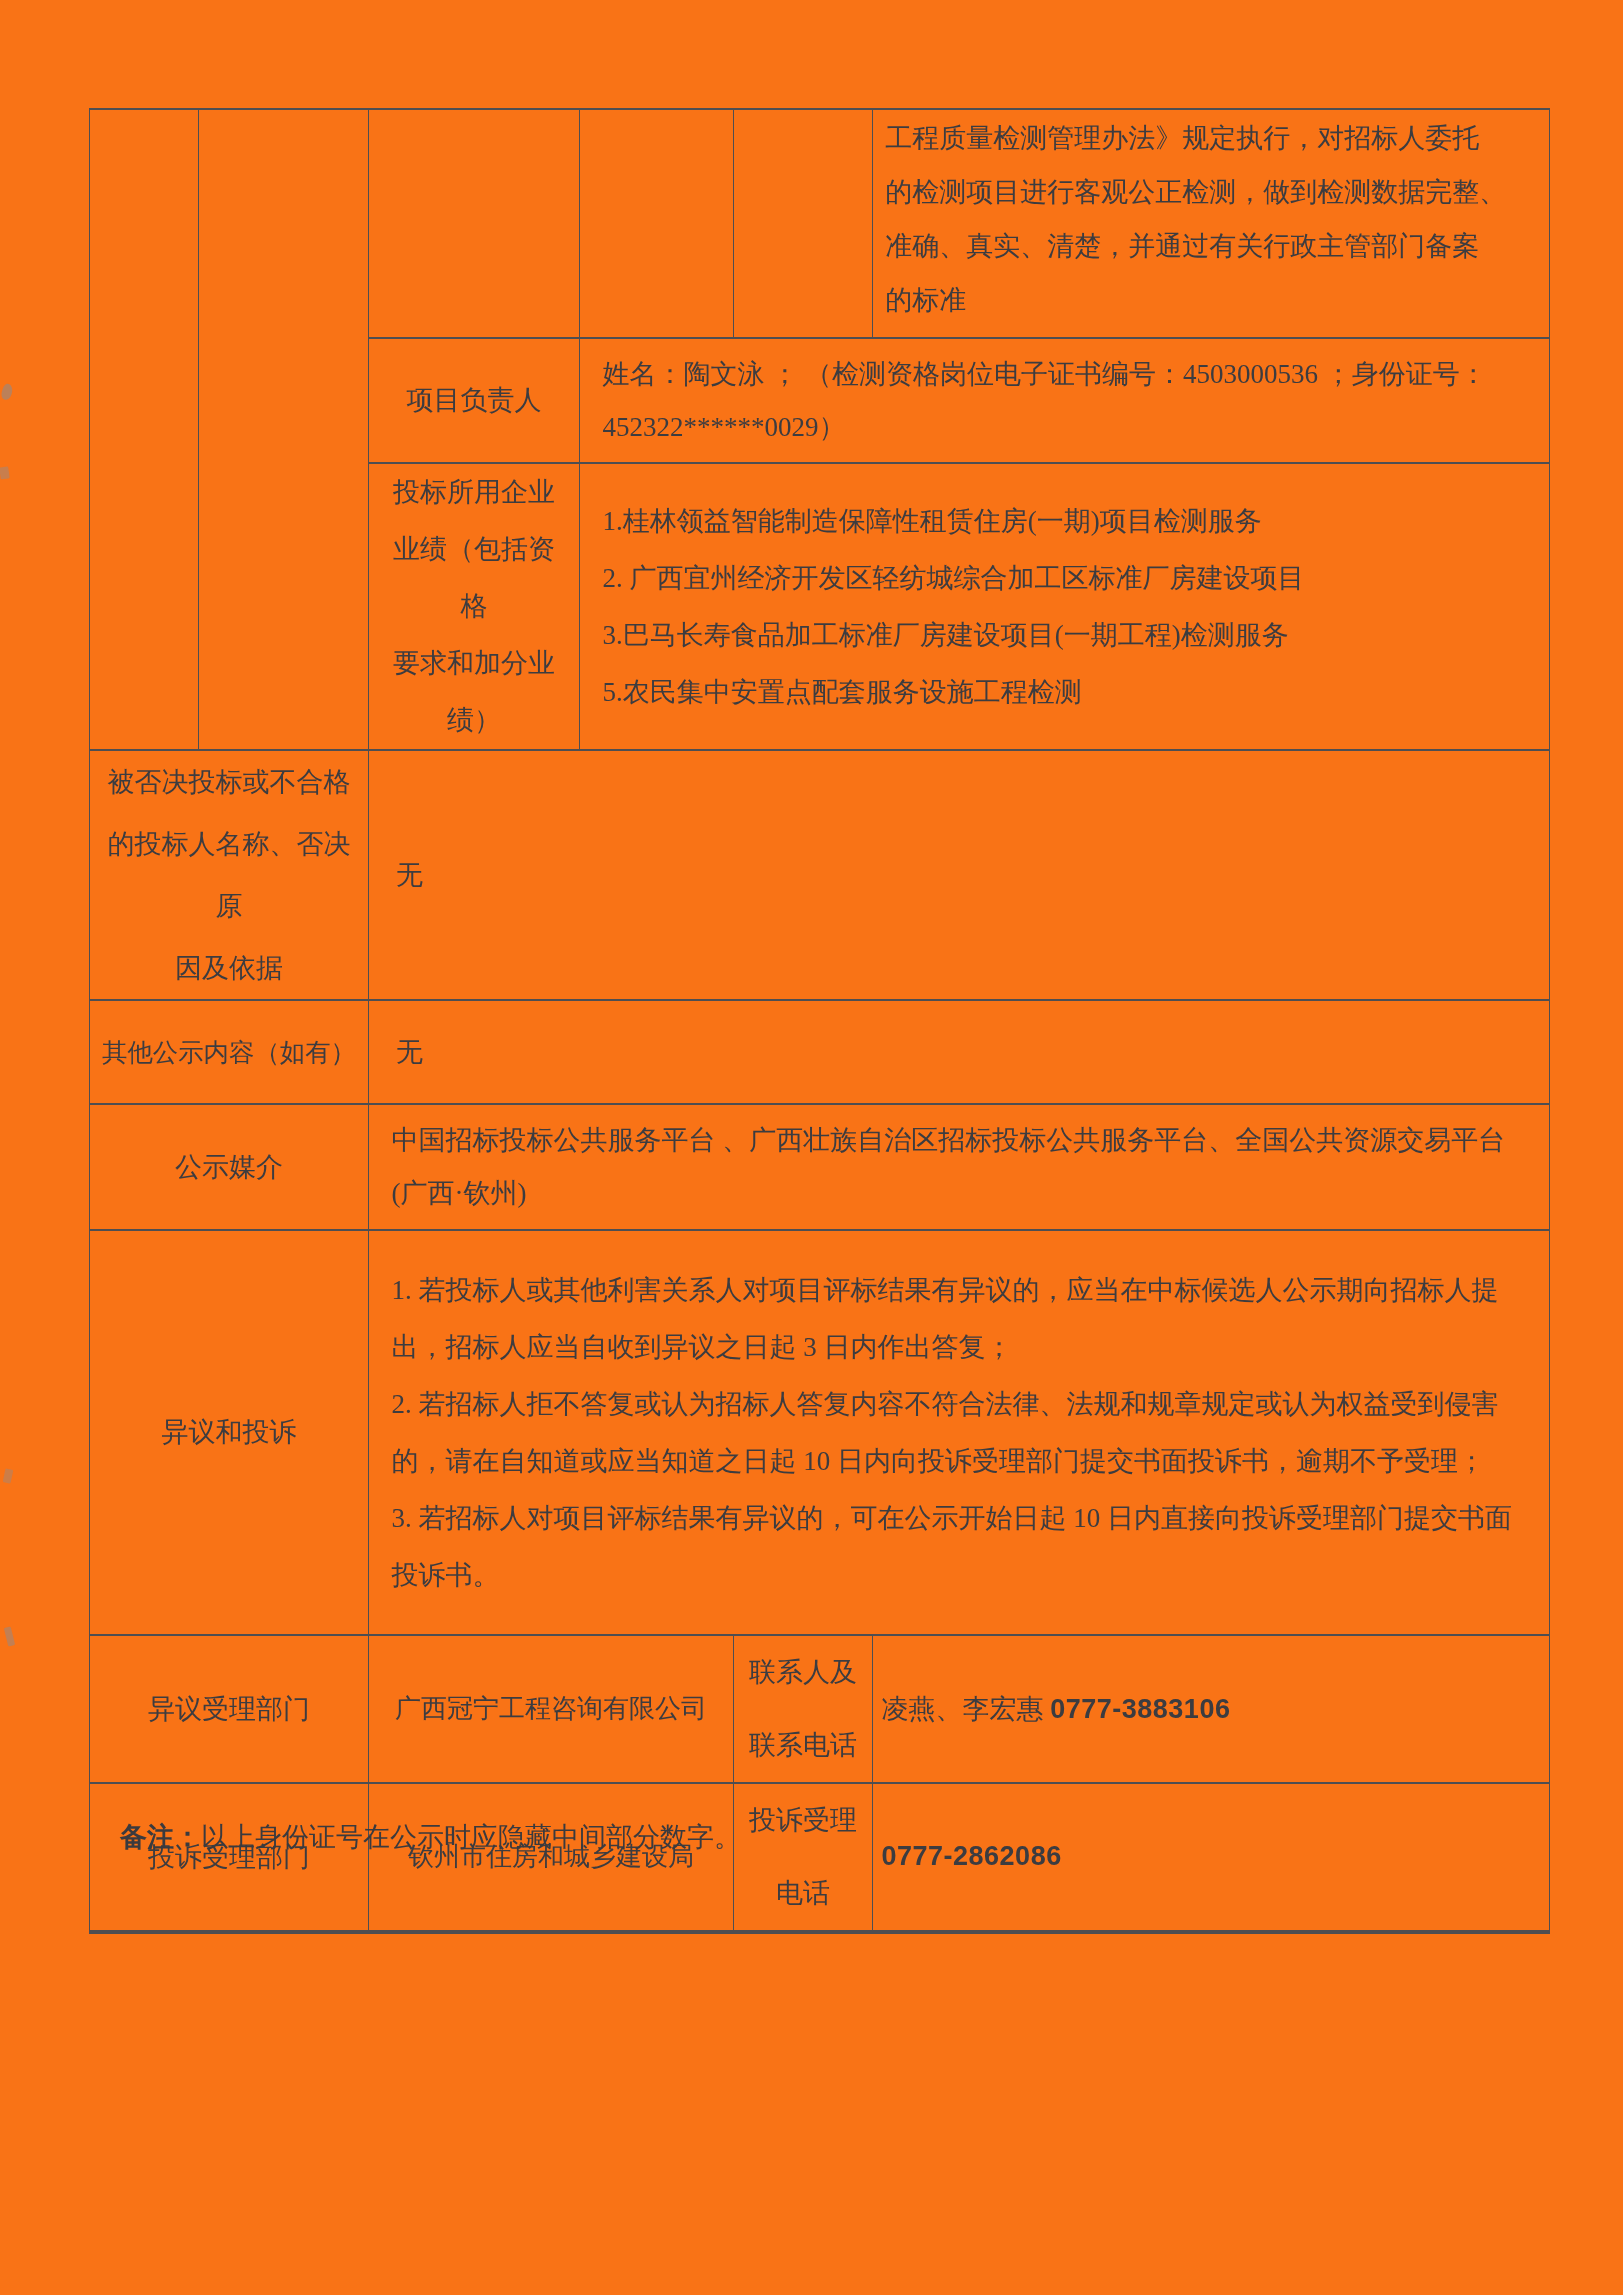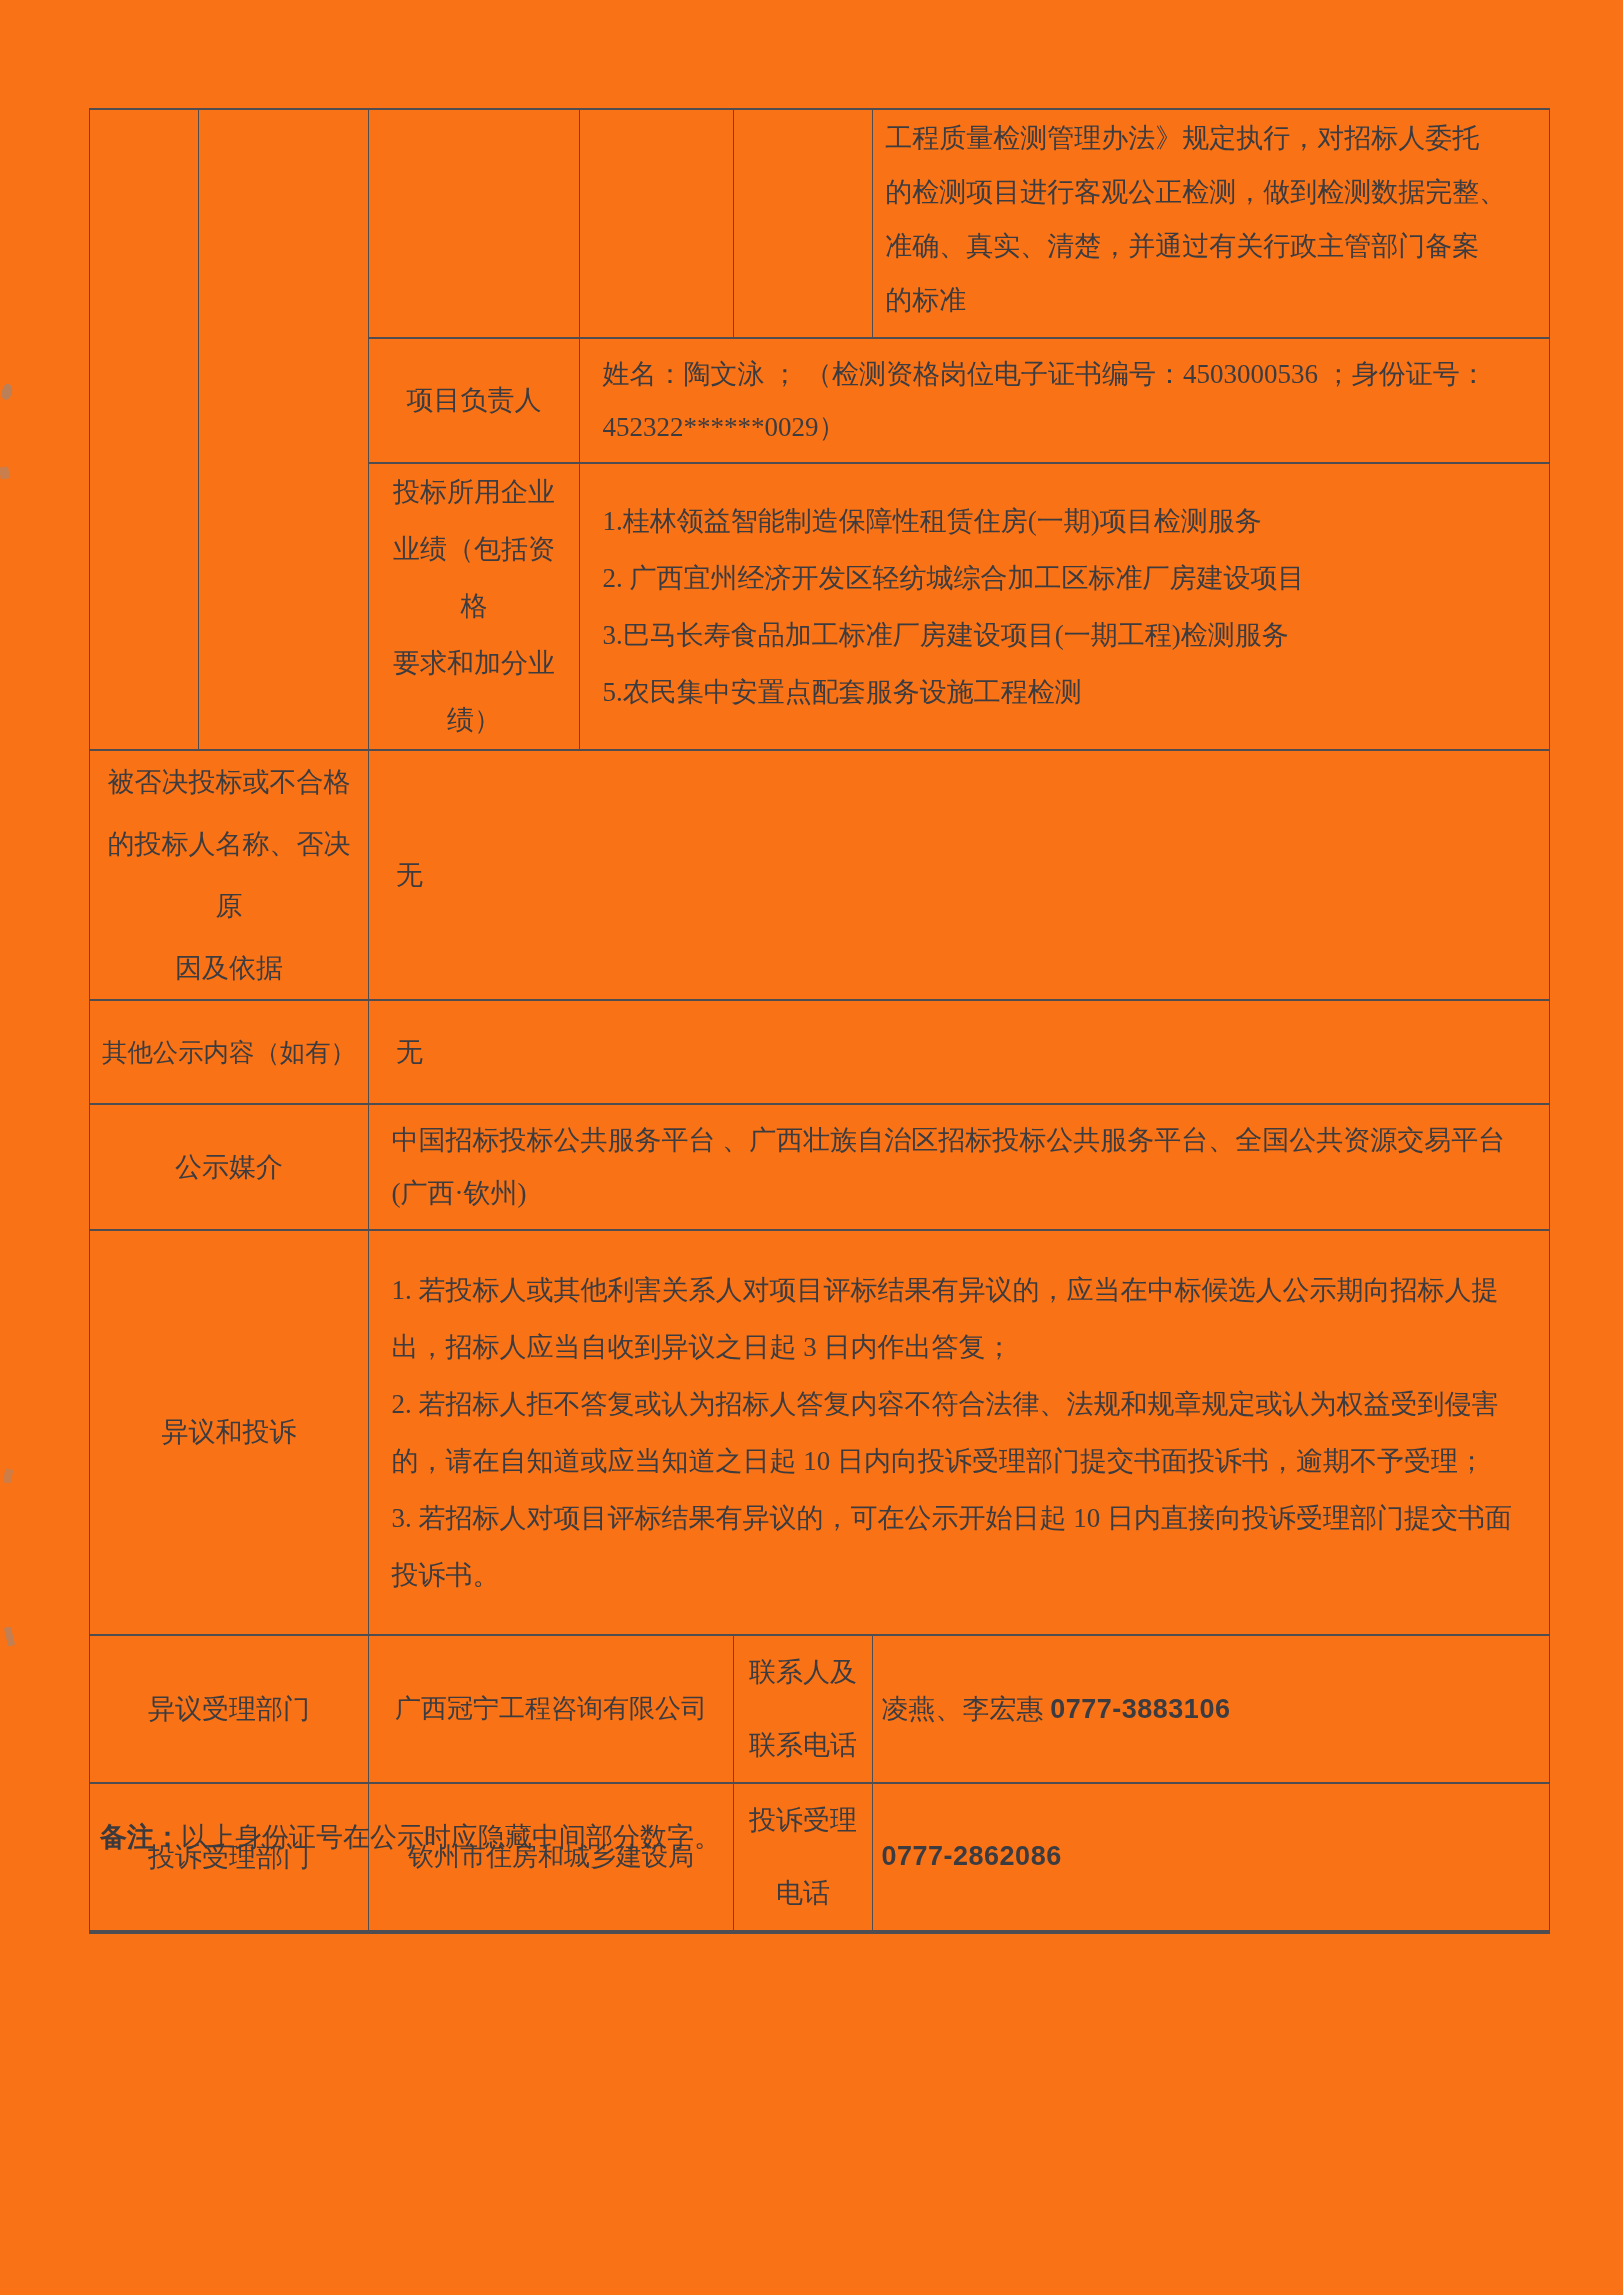--- a/index.html
+++ b/index.html
@@ -83,21 +83,21 @@
   
   .footer{
     position:absolute;
     left:100px;
     top:1791px;
     width:1451px;
     font-size:27px;
     line-height:57px;
     color:#3a3a3e;
   }
-  .footer .remark{margin-top:18px;}
+  .footer .remark{margin-top:18px;margin-left:20px;}
   .footer p{margin:0;}
   .b{font-weight:700;}
   
   .artifact{
     position:absolute;
     background:#8b8b90;
     opacity:.55;
     border-radius:1.4px;
   }
   .a1{left:1.9px;top:384px;width:10.4px;height:16px;transform:rotate(18deg);border-radius:40% 60% 50% 50%;}

